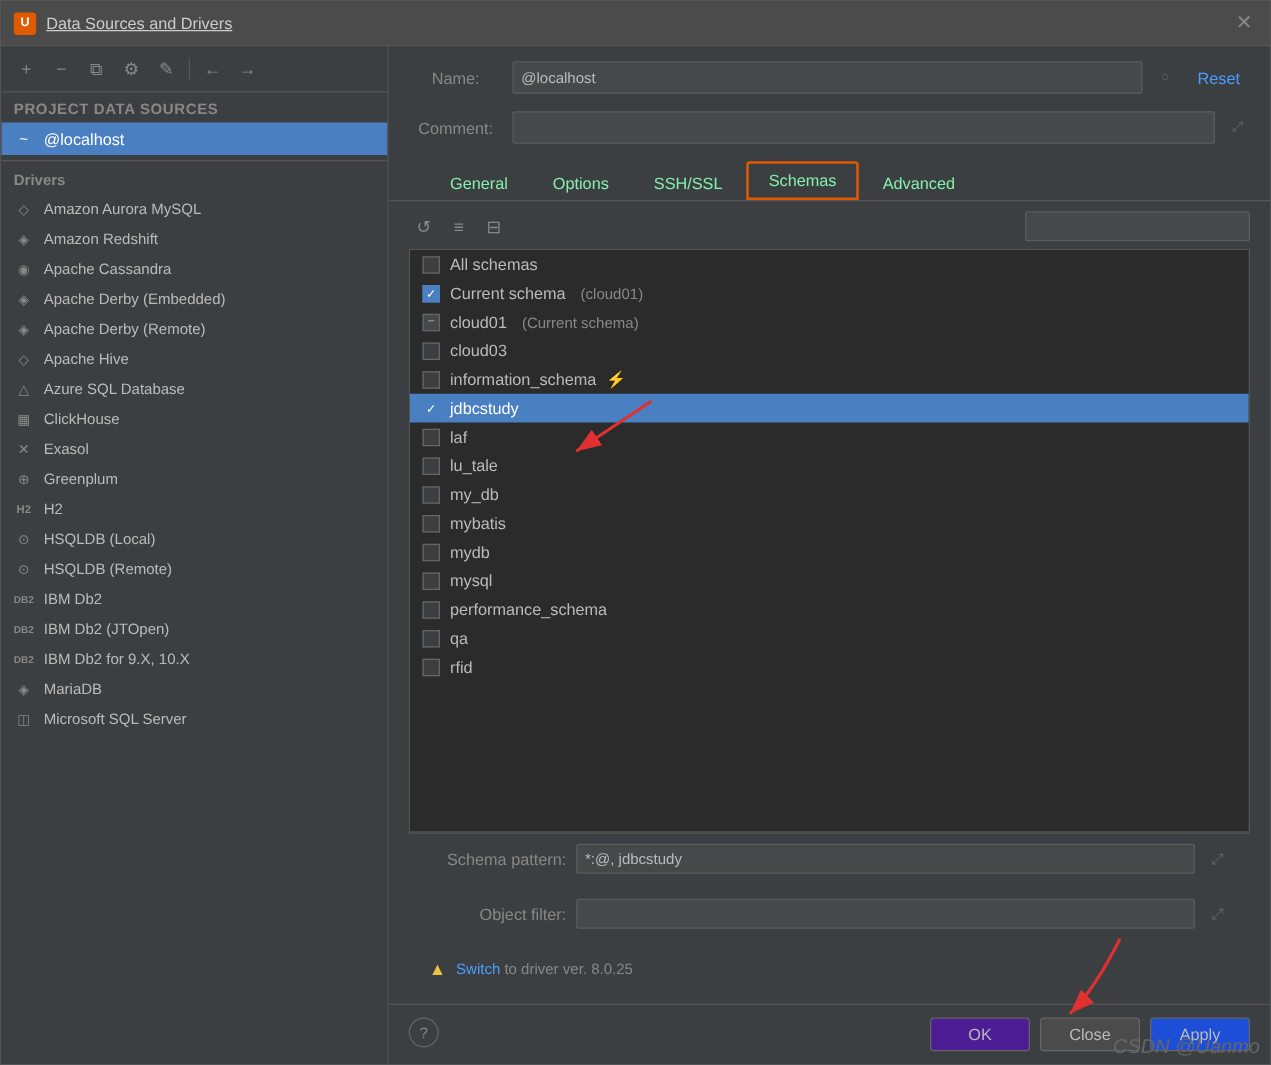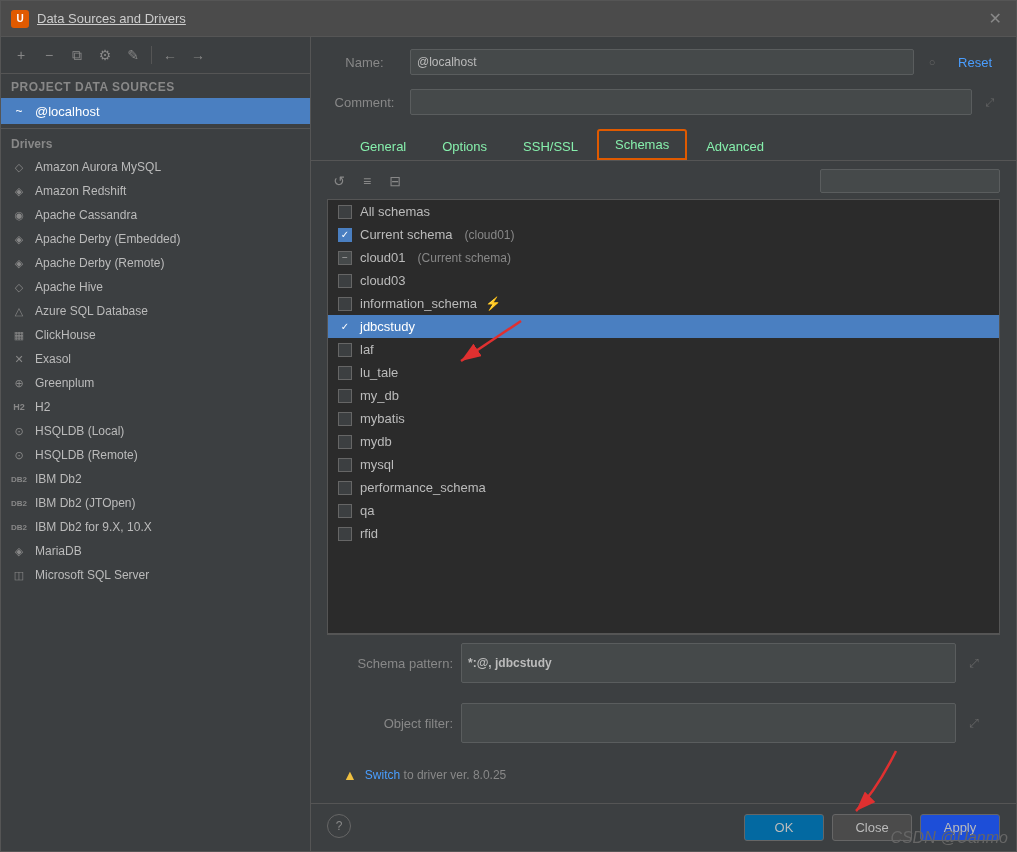--- a/index.html
+++ b/index.html
@@ -380,23 +380,22 @@
       flex-shrink: 0;
     }
     .bottom-form-input {
       flex: 1;
       background: #45494a;
       border: 1px solid #5a5d5e;
       color: #bbbbbb;
       padding: 3px 6px;
       font-size: 12px;
       outline: none;
-      height: 40px;
+      height: 24px;
       border-radius: 2px;
-      font-weight: bold;
     }
     .expand-btn {
       width: 20px;
       height: 20px;
       color: #666;
       display: flex;
       align-items: center;
       justify-content: center;
       font-size: 12px;
     }
@@ -435,21 +434,21 @@
       min-width: 80px;
       padding: 5px 16px;
       border: 1px solid #666;
       background: #4b4b4b;
       color: #bbbbbb;
       cursor: pointer;
       font-size: 13px;
       border-radius: 3px;
     }
     .dialog-btn.primary {
-      background: #0369a1;
+      background: #4c1d95;
     }
     .dialog-btn.apply-btn {
       background: #1d4ed8;
     }
 
     .help-btn {
       width: 24px;
       height: 24px;
       border-radius: 50%;
       border: 1px solid #666;

